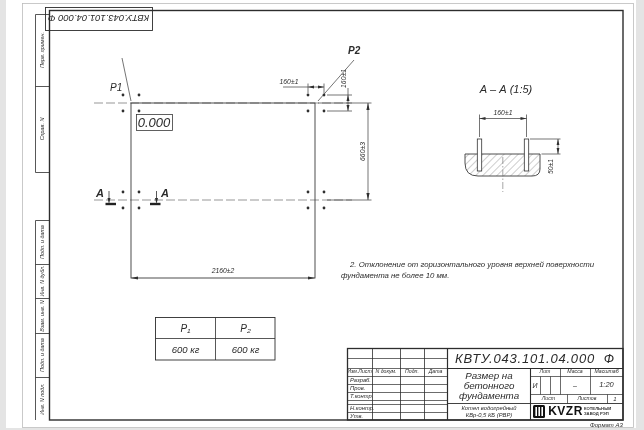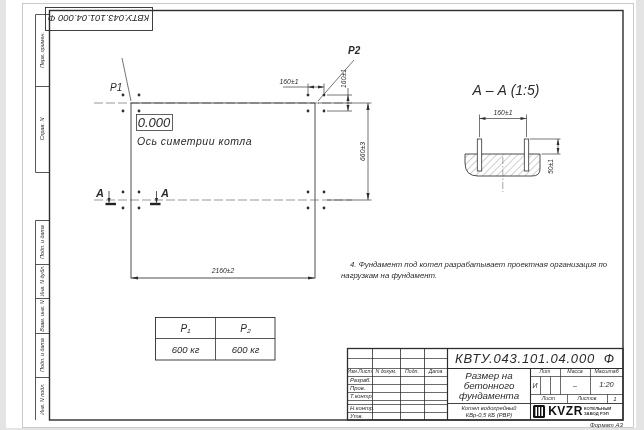--- a/index.html
+++ b/index.html
@@ -262,45 +262,44 @@
   <div class="vlabel" style="left:35px;top:333px;width:14px;height:44px;">
       <span>Подп. и дата</span>
     </div>
   <div class="vlabel" style="left:35px;top:377px;width:14px;height:43px;">
       <span>Инв. N подл.</span>
     </div>
 
   <div class="t" style="left:110px;top:43px;font-size:10px;margin-top:40px;">P1</div>
   <div class="t" style="left:348px;top:46px;font-size:10px;font-weight:bold;">P2</div>
   <div class="t c" style="left:136px;top:114px;width:36px;height:16px;font-size:13px;">0.000</div>
-  <div class="t" style="left:137px;top:136px;font-size:10.5px;letter-spacing:0.5px;">Ось симетрии котла</div>
   <div class="t c" style="left:272px;top:78px;width:34px;height:8px;font-size:6.8px;">160±1</div>
   <div class="vlabel" style="left:335px;top:58px;width:16px;height:40px;">
       <span style="font-size:6.8px;">160±1</span>
     </div>
   <div class="vlabel" style="left:354px;top:121px;width:16px;height:60px;">
       <span style="font-size:6.8px;">660±3</span>
     </div>
   <div class="t c" style="left:196px;top:267px;width:54px;height:9px;font-size:6.8px;">2160±2</div>
   <div class="t" style="left:96px;top:188px;font-size:11px;font-weight:bold;">А</div>
   <div class="t" style="left:161px;top:188px;font-size:11px;font-weight:bold;">А</div>
 
-  <div class="t c" style="left:462px;top:82px;width:88px;height:15px;font-size:14px;">А – А (1:5)</div>
+  <div class="t c" style="left:462px;top:82px;width:88px;height:15px;font-size:11px;">А – А (1:5)</div>
   <div class="t c" style="left:486px;top:109px;width:34px;height:9px;font-size:6.8px;">160±1</div>
   <div class="vlabel" style="left:543px;top:148px;width:16px;height:36px;">
       <span style="font-size:6.8px;">50±1</span>
     </div>
 
   <div class="t c" style="left:156px;top:321px;width:59px;height:15px;font-size:10px;font-style:italic;">P₁</div>
   <div class="t c" style="left:216px;top:321px;width:59px;height:15px;font-size:10px;">P₂</div>
   <div class="t c" style="left:156px;top:342px;width:59px;height:15px;font-size:9.5px;">600 кг</div>
   <div class="t c" style="left:216px;top:342px;width:59px;height:15px;font-size:9.5px;">600 кг</div>
 
   <div class="notes">
-    <div>4. Фундамент под котел разрабатывает проектная организация по нагрузкам на фундамент.</div>
+    <div>2. Отклонение от горизонтального уровня верхней поверхности фундамента не более 10 мм.</div>
   </div>
 
   <div class="t c pre" style="left:447px;top:349px;width:176px;height:19px;font-size:13px;letter-spacing:0.8px;">КВТУ.043.101.04.000  Ф</div>
 
   <div class="t c stack" style="left:447px;top:369px;width:84px;height:34px;font-size:9.8px;">
     <div>Размер на</div>
     <div>бетонного</div>
     <div>фундамента</div>
   </div>
 

